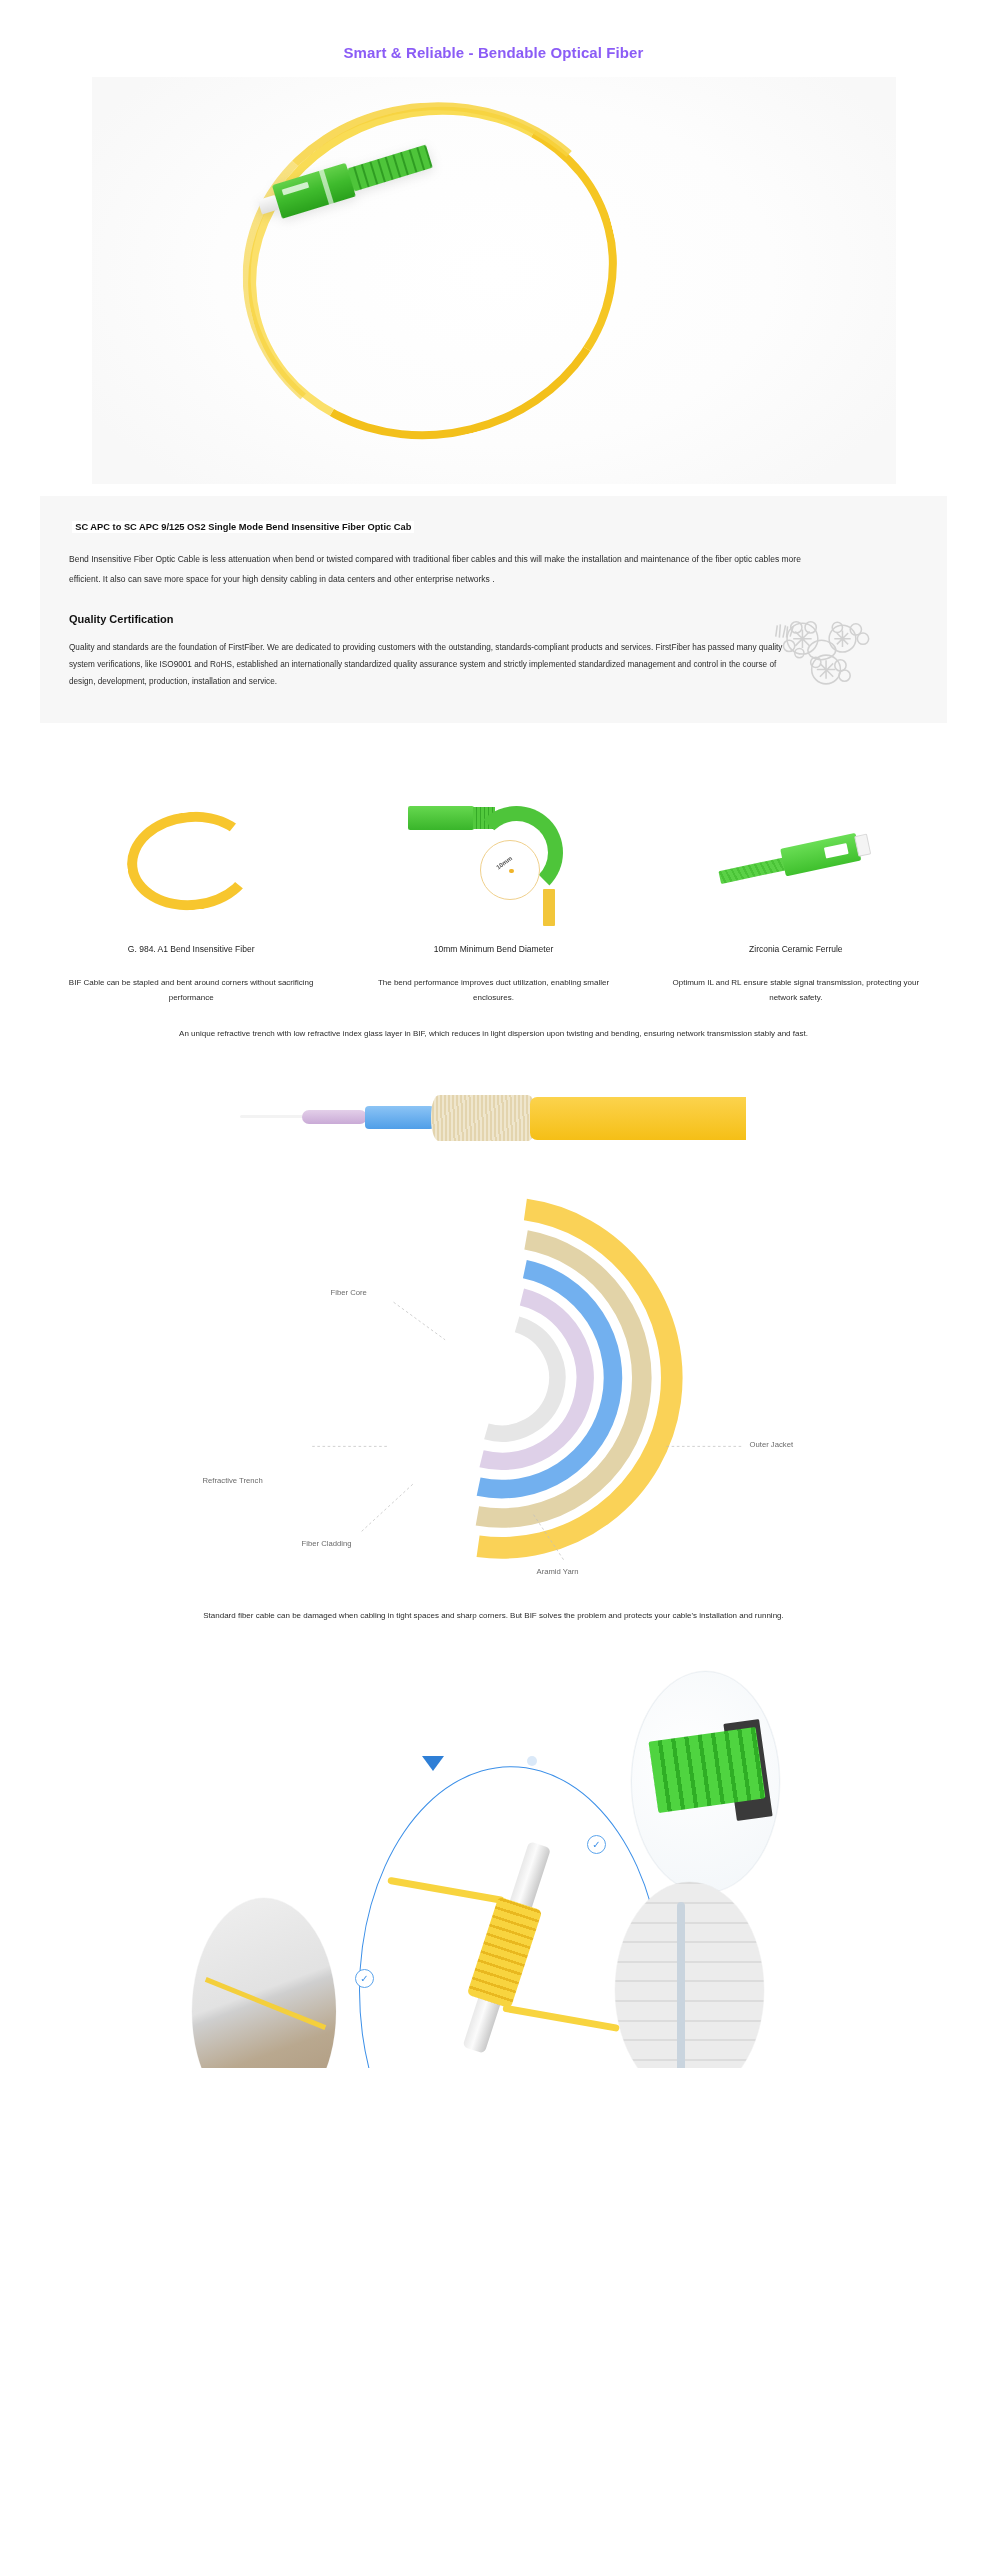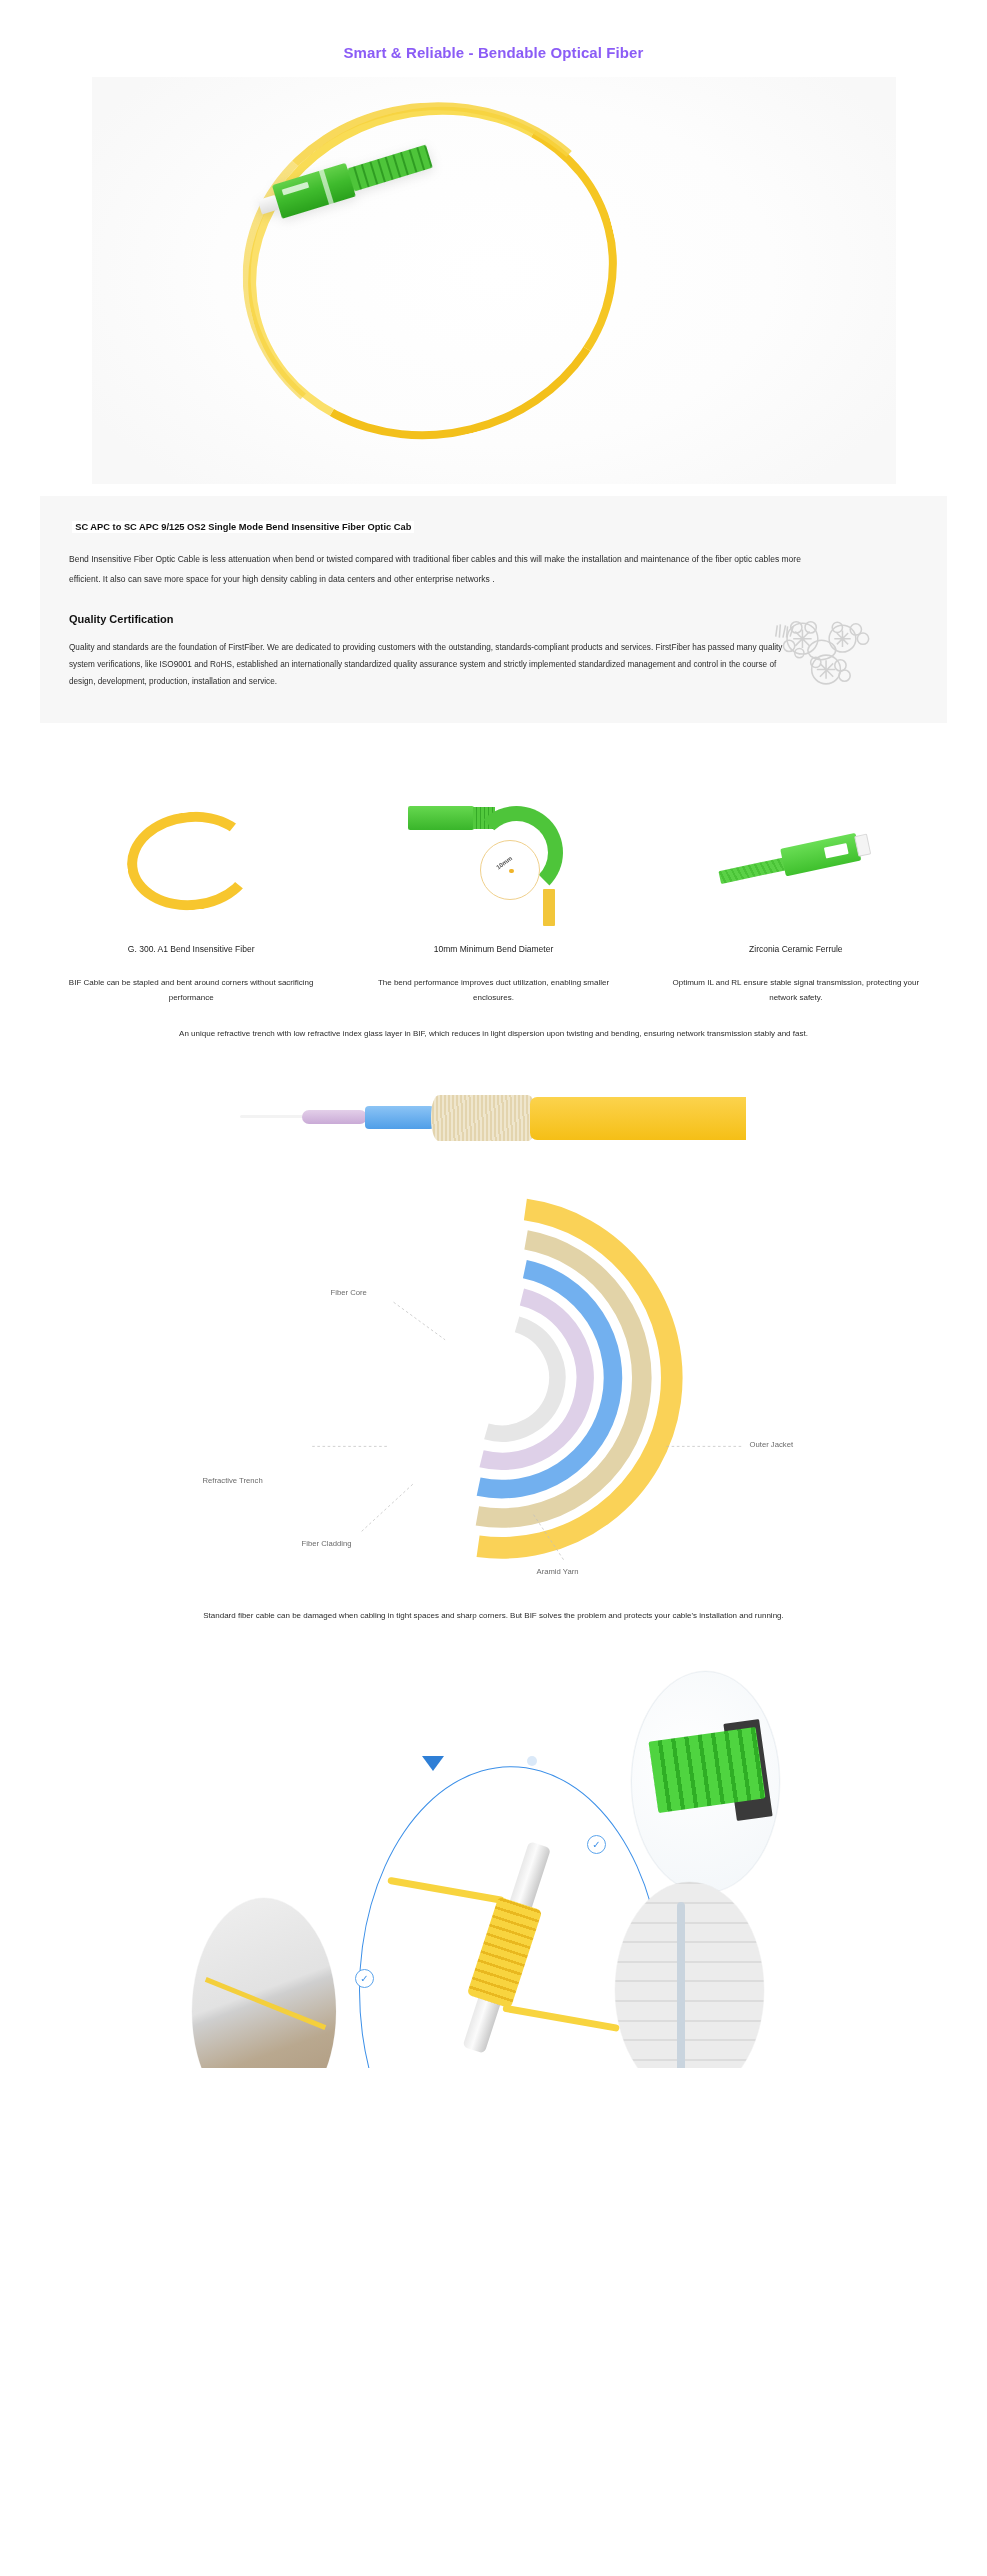--- a/index.html
+++ b/index.html
@@ -462,21 +462,21 @@
       </g>
     </svg>
   </div>
 
   <div class="features">
 
     <div class="feature">
       <div class="feature-art">
         <div class="ubend"></div>
       </div>
-      <div class="feature-title">G. 300. A1 Bend Insensitive Fiber</div>
+      <div class="feature-title">G. 984. A1 Bend Insensitive Fiber</div>
       <div class="feature-desc">BIF Cable can be stapled and bent around corners without sacrificing performance</div>
     </div>
 
     <div class="feature">
       <div class="feature-art">
         <div class="bend-art">
           <div class="bend-conn"></div>
           <div class="bend-boot"></div>
           <div class="bend-arc"></div>
           <div class="bend-tail"></div>

